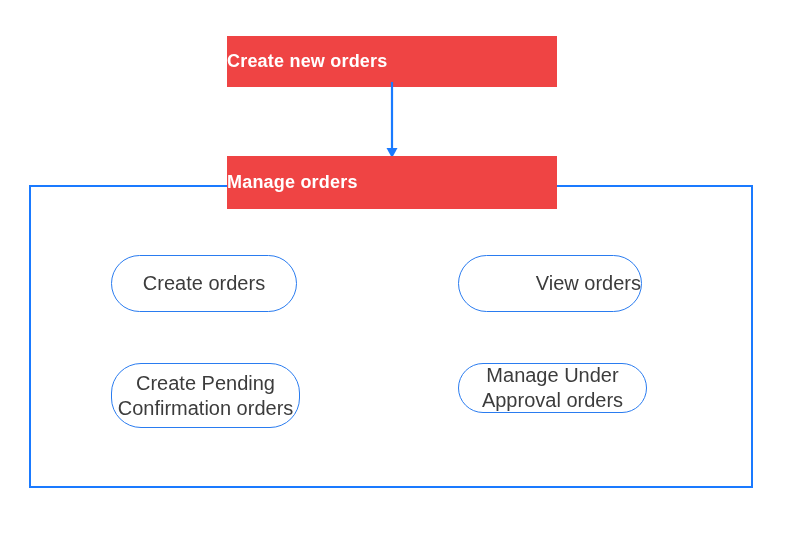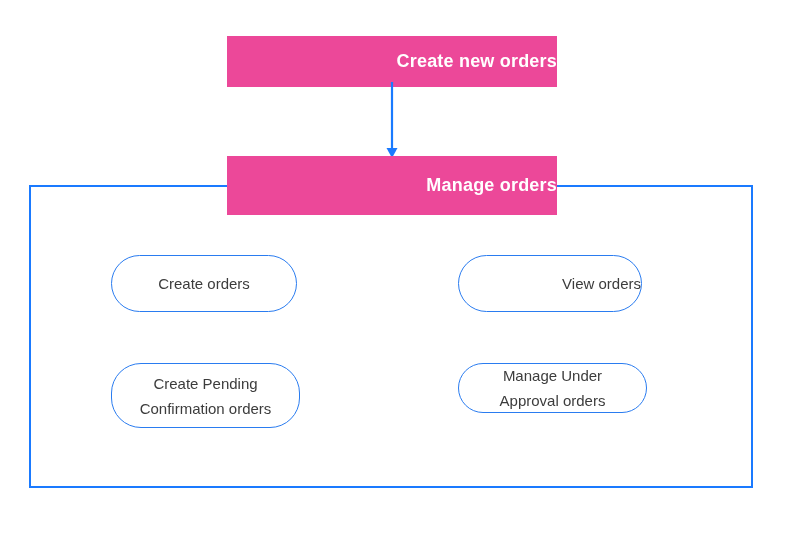--- a/index.html
+++ b/index.html
@@ -26,41 +26,41 @@
     height: 303px;
     box-sizing: border-box;
     border: 2px solid #1a7aff;
     background: transparent;
   }
 
   
   .blue-box {
     position: absolute;
     box-sizing: border-box;
-    background: #ec4899;
+    background: #ef4444;
     color: #ffffff;
     display: flex;
     align-items: center;
-    justify-content: flex-end;
+    justify-content: flex-start;
     font-weight: bold;
     font-size: 18px;
     letter-spacing: 0.2px;
     white-space: nowrap;
   }
   .blue-box.create-new {
     left: 227px;
     top: 36px;
     width: 330px;
     height: 51px;
   }
   .blue-box.manage {
     left: 227px;
     top: 156px;
     width: 330px;
-    height: 59px;
+    height: 53px;
     z-index: 5;
   }
 
   
   .connector {
     position: absolute;
     left: 370px;
     top: 82px;
     width: 44px;
     height: 80px;
@@ -72,21 +72,21 @@
     position: absolute;
     box-sizing: border-box;
     background: #ffffff;
     border: 1.5px solid #2a7cf0;
     border-radius: 30px;
     color: #3c3c3c;
     display: flex;
     flex-direction: column;
     align-items: center;
     justify-content: center;
-    font-size: 15px;
+    font-size: 20px;
     line-height: 25px;
     text-align: center;
     z-index: 4;
   }
   .pill.create-orders {
     left: 111px;
     top: 255px;
     width: 186px;
     height: 57px;
   }

